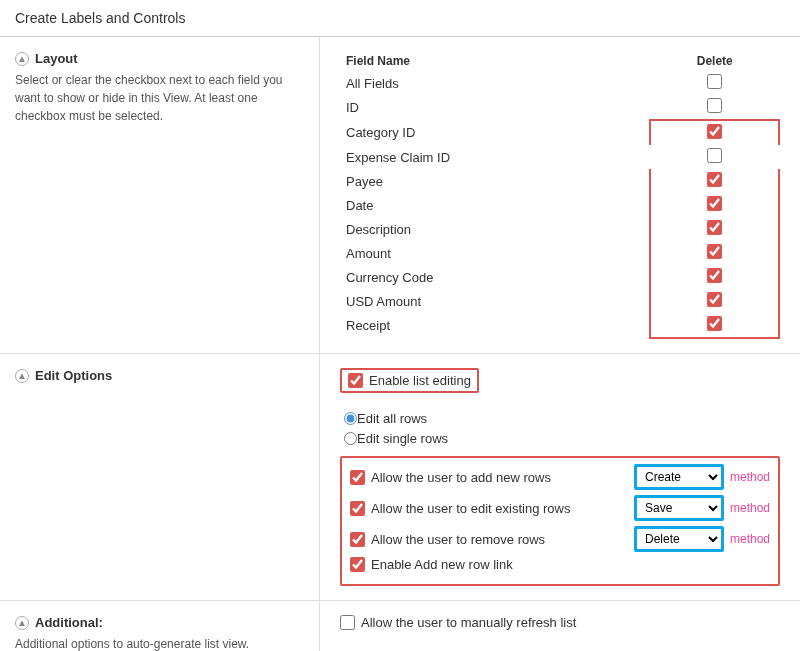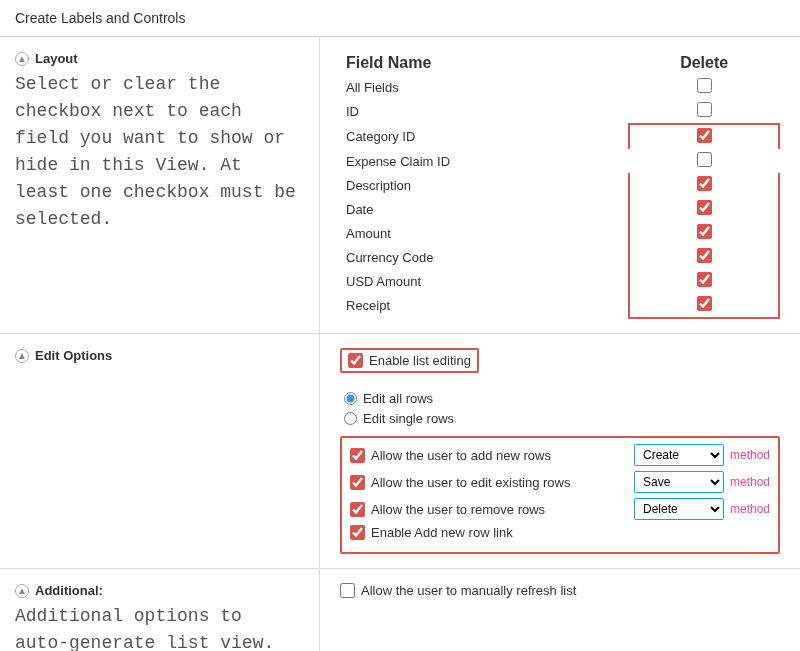--- a/index.html
+++ b/index.html
@@ -32,24 +32,23 @@
 
     .section-title {
       font-weight: bold;
       margin-bottom: 5px;
       display: flex;
       align-items: center;
       gap: 6px;
     }
 
     .section-desc {
-      font-size: 18px;
+      font-size: 12px;
       color: #555;
       line-height: 1.5;
-      font-family: Liberation Mono, monospace;
     }
 
     .section-right {
       flex: 1;
       padding: 14px 20px;
     }
 
     .chevron-icon {
       display: inline-block;
       width: 14px;
@@ -66,21 +65,21 @@
     
     .fields-table {
       width: 100%;
       border-collapse: collapse;
     }
 
     .fields-table th {
       text-align: left;
       font-weight: bold;
       padding: 3px 6px;
-      font-size: 16px;
+      font-size: 12px;
     }
 
     .fields-table th:last-child {
       text-align: center;
     }
 
     .fields-table td {
       padding: 3px 6px;
       font-size: 13px;
     }
@@ -108,21 +107,20 @@
       margin-bottom: 10px;
       border: 2px solid #d9534f;
       padding: 3px 5px;
       border-radius: 2px;
       display: inline-flex;
     }
 
     .radio-row {
       display: flex;
       align-items: center;
-      gap: 6px;
       margin-bottom: 5px;
       padding-left: 4px;
     }
 
     .sub-options {
       margin-top: 10px;
       border: 2px solid #d9534f;
       border-radius: 2px;
       padding: 6px 8px;
     }
@@ -140,21 +138,21 @@
     }
 
     .sub-option-label {
       flex: 1;
     }
 
     .method-select {
       width: 90px;
       font-size: 12px;
       padding: 2px 4px;
-      border: 1px solid #0ea5e9;
+      border: 3px solid #0ea5e9;
       border-radius: 2px;
       background: #fff;
       cursor: pointer;
     }
 
     .method-label {
       font-size: 12px;
       color: #ec4899;
     }
 
@@ -213,25 +211,29 @@
           </tr>
           <tr>
             <td>Category ID</td>
             <td style="text-align: center; position: relative; border-top: 2px solid rgb(217, 83, 79); border-right: 2px solid rgb(217, 83, 79); border-left: 2px solid rgb(217, 83, 79);"><input type="checkbox" checked="" style="accent-color: rgb(217, 83, 79);"></td>
           </tr>
           <tr>
             <td>Expense Claim ID</td>
             <td style="text-align: center; position: relative;"><input type="checkbox" style=""></td>
           </tr>
           <tr>
+            <td>Payee</td>
+            <td style="text-align: center; position: relative; border-right: 2px solid rgb(217, 83, 79); border-left: 2px solid rgb(217, 83, 79);"><input type="checkbox" checked="" style="accent-color: rgb(217, 83, 79);"></td>
+          </tr>
+          <tr>
+            <td>Date</td>
+            <td style="text-align: center; position: relative; border-right: 2px solid rgb(217, 83, 79); border-left: 2px solid rgb(217, 83, 79);"><input type="checkbox" checked="" style="accent-color: rgb(217, 83, 79);"></td>
+          </tr>
+          <tr>
             <td>Description</td>
-            <td style="text-align: center; position: relative; border-right: 2px solid rgb(217, 83, 79); border-left: 2px solid rgb(217, 83, 79);"><input type="checkbox" checked="" style="accent-color: rgb(217, 83, 79);"></td>
-          </tr>
-          <tr>
-            <td>Date</td>
             <td style="text-align: center; position: relative; border-right: 2px solid rgb(217, 83, 79); border-left: 2px solid rgb(217, 83, 79);"><input type="checkbox" checked="" style="accent-color: rgb(217, 83, 79);"></td>
           </tr>
           <tr>
             <td>Amount</td>
             <td style="text-align: center; position: relative; border-right: 2px solid rgb(217, 83, 79); border-left: 2px solid rgb(217, 83, 79);"><input type="checkbox" checked="" style="accent-color: rgb(217, 83, 79);"></td>
           </tr>
           <tr>
             <td>Currency Code</td>
             <td style="text-align: center; position: relative; border-right: 2px solid rgb(217, 83, 79); border-left: 2px solid rgb(217, 83, 79);"><input type="checkbox" checked="" style="accent-color: rgb(217, 83, 79);"></td>
           </tr>

